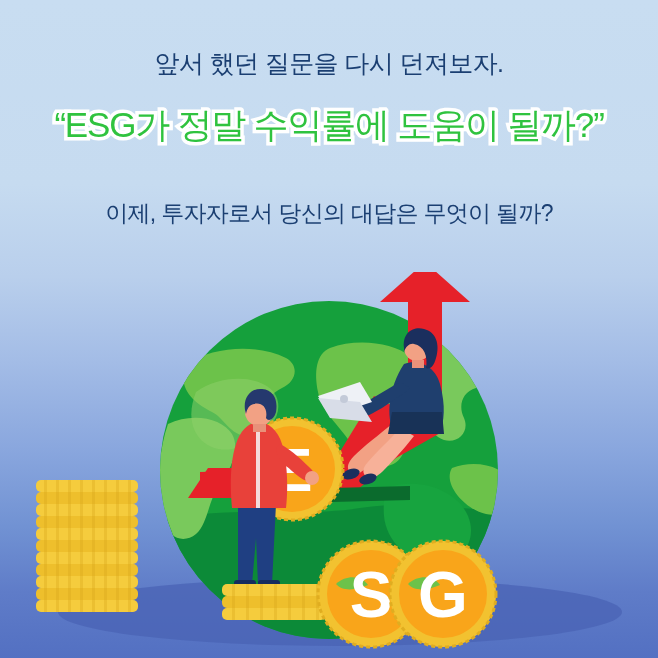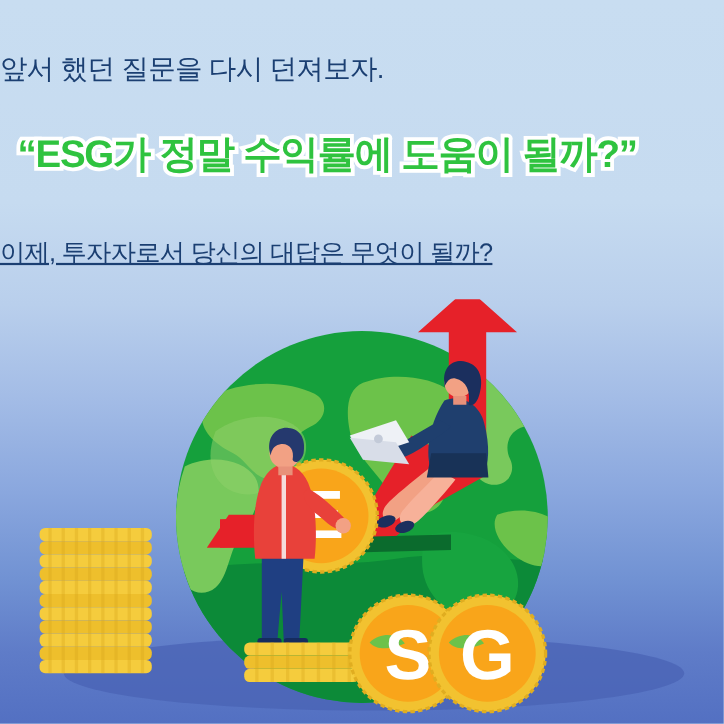--- a/index.html
+++ b/index.html
@@ -16,44 +16,44 @@
       #c6dbf0 28%,
       #b9cfec 42%,
       #a3bce6 55%,
       #8aa7de 68%,
       #7192d3 80%,
       #5f7cc8 90%,
       #5370c2 100%);
   }
 
   
-  .text-block{position:absolute;left:0;top:0;width:658px;z-index:30;text-align:left;}
+  .text-block{position:absolute;left:0;top:0;width:658px;z-index:30;text-align:center;}
 
   .lead{
     margin:0;padding-top:48px;
     font-size:25px;font-weight:400;letter-spacing:-0.6px;
     color:#1b3f72;line-height:1.25;
   }
 
   .headline{
-    margin:16px;padding-top:22px;
-    font-size:35px;font-weight:700;letter-spacing:-1.2px;
+    margin:0;padding-top:22px;
+    font-size:35px;font-weight:400;letter-spacing:-1.2px;
     line-height:1.36;
     color:#2fc33f;
     -webkit-text-stroke:7px #ffffff;
     paint-order:stroke fill;
     text-shadow:
        0 0 1px #ffffff;
   }
   .headline .ln{display:block;white-space:nowrap;}
 
   .subline{
-    margin:0;padding-top:34px;
+    margin:16px;padding-top:34px;
     font-size:23px;font-weight:400;letter-spacing:-0.7px;
-    color:#1b3f72;line-height:1.3;text-decoration:underline;
+    color:#1b3f72;line-height:1.3;
   }
 
   
   .illus{position:absolute;left:0;top:272px;width:658px;height:386px;z-index:10;}
   .illus svg{display:block;width:658px;height:386px;}
 </style>
 </head>
 <body>
 
 <div class="card">

